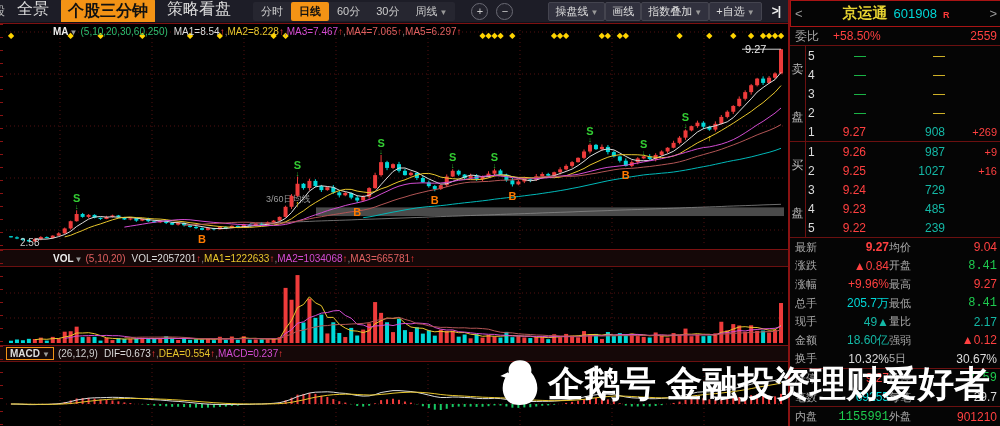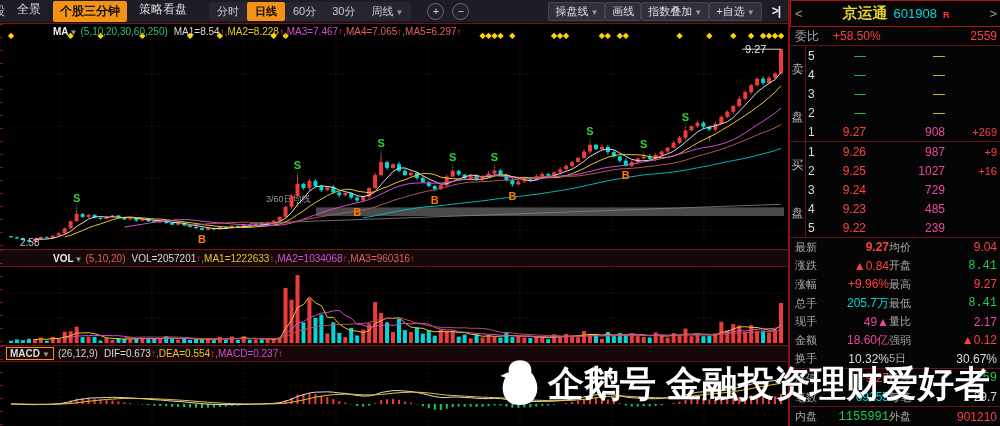--- a/index.html
+++ b/index.html
@@ -2,21 +2,21 @@
 <html><head>
 <meta charset="utf-8">
 <style>
   html,body{margin:0;padding:0;background:#000;}
   body{width:1000px;height:426px;overflow:hidden;font-family:"Liberation Sans",sans-serif;position:relative;-webkit-font-smoothing:antialiased;}
   .app{position:absolute;inset:0;background:#000;}
   
   .left-col{position:absolute;left:0;top:0;width:788px;height:426px;}
   .toolbar{height:22px;background:#1d1d27;display:flex;align-items:center;font-size:11px;color:#ccc;white-space:nowrap;overflow:hidden;border-bottom:1px solid #101018;}
   .toolbar .partial{margin-left:-7px;color:#bbb;font-size:12px;}
-  .ltab{margin-left:12px;color:#ddd;font-size:12px;cursor:default;}
+  .ltab{margin-left:12px;color:#ddd;font-size:16px;cursor:default;}
   .ltab.active{background:#f39315;color:#111;border-radius:2px;padding:2px 7px;font-weight:bold;}
   .ptabs{display:flex;align-items:center;margin-left:22px;background:#262630;border-radius:2px;}
   .ptab{padding:2px 8px;color:#ccc;font-size:11px;}
   .ptab.active{background:#f39315;color:#111;border-radius:2px;font-weight:bold;}
   .caret{font-size:8px;color:#999;margin-left:2px;}
   .zoombtns{display:flex;gap:8px;margin-left:16px;}
   .circlebtn{width:15px;height:15px;border:1px solid #6a6a74;border-radius:50%;color:#ccc;display:flex;align-items:center;justify-content:center;font-size:11px;line-height:1;background:#22222c;}
   .rbtns{display:flex;margin-left:auto;align-items:center;text-align:right;}
   .rbtn{background:#31313e;border:1px solid #44444f;color:#ddd;font-size:11px;padding:1px 6px;border-radius:2px;}
   .collapse{color:#eee;font-size:12px;font-weight:bold;margin:0 8px 0 10px;letter-spacing:-1px;}
@@ -56,21 +56,21 @@
   .book-row .price{text-align:right;}
   .book-row .vol{text-align:right;}
   .book-row .chg{text-align:right;font-size:11px;}
   .dash-g{color:#1ecb4f;}
   .dash-y{color:#e8c62c;}
   .stats{flex:1;display:flex;flex-direction:column;}
   .stat-row{flex:1;display:grid;grid-template-columns:32px 62px 32px 1fr;align-items:center;padding:0 5px;}
   .stat-row .lab{color:#aaa;font-size:11px;}
   .stat-row .val{text-align:right;font-size:12px;}
   .stat-row.sep{border-bottom:1px solid #6b1010;}
-  .red{color:#ff4040;} .green{color:#1ecb4f;font-family:Liberation Mono, monospace;} .yellow{color:#ec4899;}
+  .red{color:#ff4040;} .green{color:#1ecb4f;font-family:Liberation Mono, monospace;} .yellow{color:#14b8a6;}
   .cyan{color:#00d7d7;} .white{color:#dcdcdc;}
   .big{font-size:13px;font-weight:bold;}
   
   .watermark{position:absolute;left:498px;top:358px;width:502px;display:flex;align-items:center;gap:6px;z-index:9;pointer-events:none;}
   .watermark .wm-text{color:#fff;font-size:36px;font-weight:bold;white-space:nowrap;letter-spacing:0px;}
 </style>
 </head>
 <body>
 
 <div class="app">
@@ -450,21 +450,21 @@
           <span class="params" style="color: rgb(224, 96, 96);">(5,10,20)</span>
           <span style="color: rgb(220, 220, 220);">VOL=2057201</span>
           <span class="arr">↑</span>
           <span class="comma">,</span>
           <span style="color: rgb(232, 198, 44);">MA1=1222633</span>
           <span class="arr">↑</span>
           <span class="comma">,</span>
           <span style="color: rgb(210, 76, 210);">MA2=1034068</span>
           <span class="arr">↑</span>
           <span class="comma">,</span>
-          <span style="color: rgb(224, 96, 96);">MA3=960316</span>
+          <span style="color: rgb(224, 96, 96);">MA3=665781</span>
           <span class="arr">↑</span>
         </div>
       <svg id="vol-svg" width="788" height="79" viewBox="0 0 788 79">
           <line x1="6" y1="26" x2="784" y2="26" stroke="#521010" stroke-dasharray="1,3"></line>
           <line x1="6" y1="51" x2="784" y2="51" stroke="#521010" stroke-dasharray="1,3"></line>
           <line x1="60" y1="2" x2="60" y2="76" stroke="#521010" stroke-dasharray="1,3"></line>
           <line x1="152" y1="2" x2="152" y2="76" stroke="#521010" stroke-dasharray="1,3"></line>
           <line x1="244" y1="2" x2="244" y2="76" stroke="#521010" stroke-dasharray="1,3"></line>
           <line x1="336" y1="2" x2="336" y2="76" stroke="#521010" stroke-dasharray="1,3"></line>
           <line x1="428" y1="2" x2="428" y2="76" stroke="#521010" stroke-dasharray="1,3"></line>

